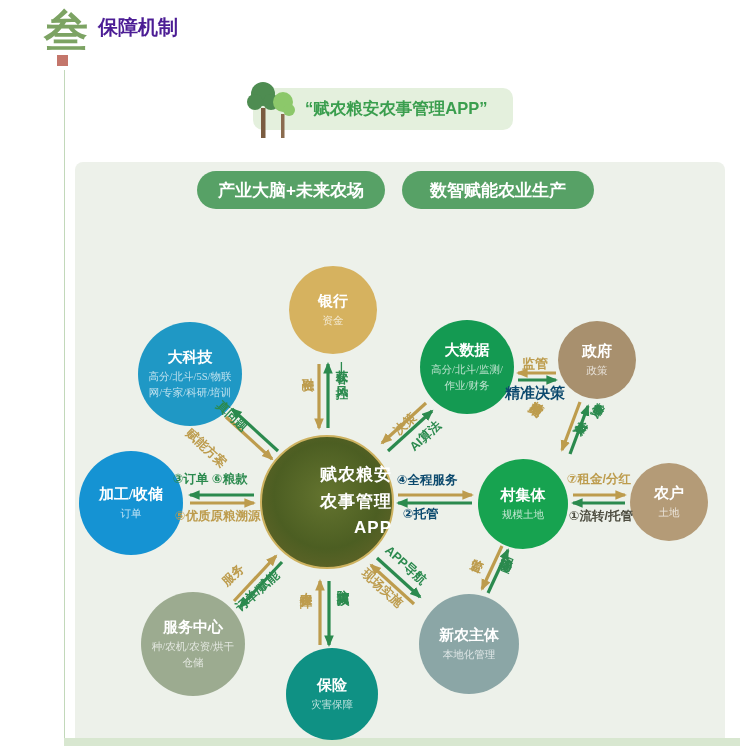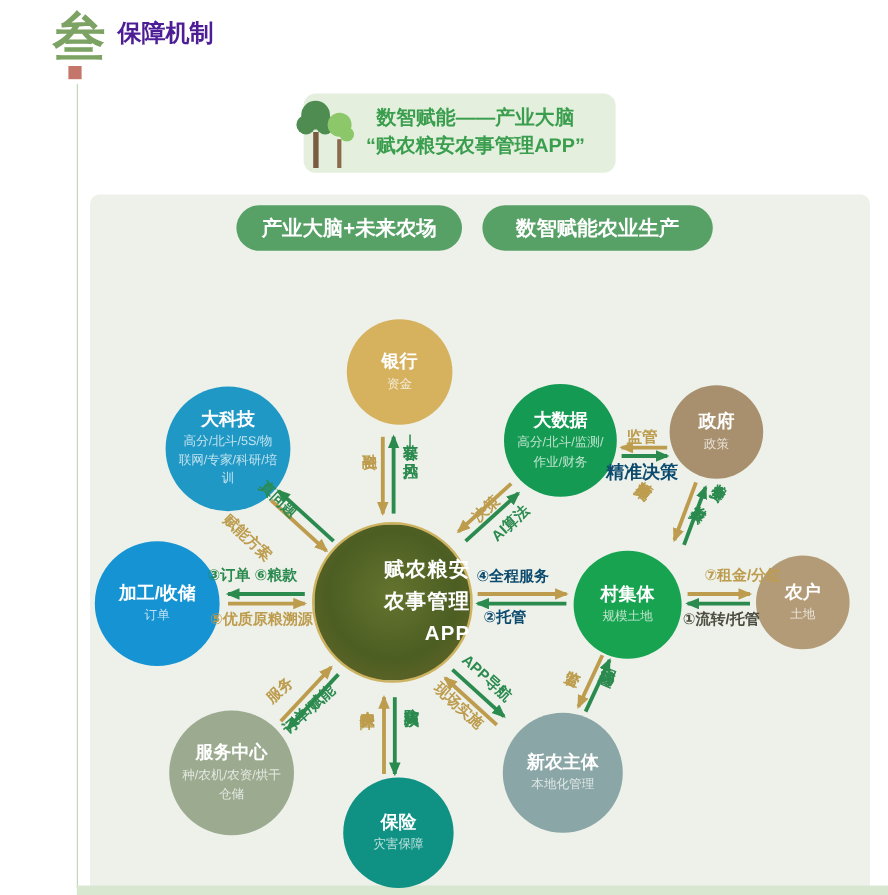--- a/index.html
+++ b/index.html
@@ -19,21 +19,21 @@
   .banner-box div { color:#3a9e4e; font-weight:bold; font-size:16.5px; line-height:1.45; text-align:center; }
   .trees { position:relative; z-index:2; }
 
   
   .panel { position:absolute; left:75px; top:162px; width:650px; height:584px; background:#edf1ea; border-radius:8px; }
   .tag { position:absolute; height:38px; background:#57a166; border-radius:19px; color:#fff; font-weight:bold; font-size:17px; display:flex; align-items:center; justify-content:center; }
   .tag-left { left:122px; top:9px; width:188px; }
   .tag-right { left:327px; top:9px; width:192px; }
 
   
-  .node { position:absolute; border-radius:50%; display:flex; flex-direction:column; align-items:center; justify-content:center; text-align:center; color:#fff; z-index:3; }
+  .node { position:absolute; border-radius:50%; display:flex; flex-direction:column; align-items:center; justify-content:center; text-align:center; color:#fff; z-index:3;font-family:Liberation Serif, serif; }
   .node .t { font-weight:bold; font-size:15px; }
   .node .s { font-size:10.5px; line-height:1.5; color:rgba(255,255,255,0.72); padding:2px 10px 0; }
   .n-bank { left:214px; top:104px; width:88px; height:88px; background:#d6b25f; }
   .n-tech { left:63px; top:160px; width:104px; height:104px; background:#1f98c5; }
   .n-bigdata { left:345px; top:158px; width:94px; height:94px; background:#149a52; }
   .n-gov { left:483px; top:159px; width:78px; height:78px; background:#a8906e; }
   .n-processing { left:4px; top:289px; width:104px; height:104px; background:#1593d3; }
   .n-village { left:403px; top:297px; width:90px; height:90px; background:#17a350; }
   .n-farmer { left:555px; top:301px; width:78px; height:78px; background:#b49b77; }
   .n-service { left:66px; top:430px; width:104px; height:104px; background:#9cab90; }
@@ -67,21 +67,20 @@
     <svg class="trees" width="52" height="62" viewBox="0 0 52 62">
       <rect x="16" y="30" width="4.5" height="30" fill="#7a5c40"></rect>
       <rect x="36" y="36" width="3.5" height="24" fill="#8a6b4e"></rect>
       <circle cx="18" cy="16" r="12" fill="#4e8c51"></circle>
       <circle cx="10" cy="24" r="8" fill="#4e8c51"></circle>
       <circle cx="26" cy="24" r="8" fill="#4e8c51"></circle>
       <circle cx="38" cy="24" r="10" fill="#8cc86a"></circle>
       <circle cx="44" cy="32" r="6" fill="#8cc86a"></circle>
     </svg>
     <div class="banner-box">
-      <div>数智赋能——产业大脑</div>
       <div>“赋农粮安农事管理APP”</div>
     </div>
   </div>
 
   <div class="panel">
 
     <div class="tag tag-left">产业大脑+未来农场</div>
     <div class="tag tag-right">数智赋能农业生产</div>
 
     <svg class="arrows" width="650" height="584" viewBox="0 0 650 584">
@@ -137,21 +136,21 @@
     <div class="lab grn v" style="left:258px; top:198px;">获客—风控</div>
     <div class="lab grn" style="left:138px; top:246px; transform:rotate(43deg);">真问题</div>
     <div class="lab gold" style="left:106px; top:278px; transform:rotate(43deg);">赋能方案</div>
     <div class="lab gold" style="left:318px; top:254px; transform:rotate(-43deg);">决策</div>
     <div class="lab grn" style="left:332px; top:266px; transform:rotate(-43deg);">AI算法</div>
     <div class="lab gold" style="left:447px; top:193px; font-size:13px;">监管</div>
     <div class="lab dark" style="left:430px; top:222px; font-size:15px;">精准决策</div>
     <div class="lab gold v" style="left:462px; top:232px; transform:rotate(36deg);">精准施策</div>
     <div class="lab grn v" style="left:524px; top:234px; transform:rotate(36deg); font-size:11.5px;">粮食安全</div>
     <div class="lab grn v" style="left:507px; top:252px; transform:rotate(36deg); font-size:11.5px;">乡村振兴</div>
-    <div class="lab gold" style="left:492px; top:309px;margin-left:20px;">⑦租金/分红</div>
+    <div class="lab gold" style="left:492px; top:309px;">⑦租金/分红</div>
     <div class="lab dark2" style="left:494px; top:346px;">①流转/托管</div>
     <div class="lab dark" style="left:322px; top:310px;">④全程服务</div>
     <div class="lab dark" style="left:328px; top:344px;">②托管</div>
     <div class="lab grn" style="left:98px; top:309px;">③订单 ⑥粮款</div>
     <div class="lab gold" style="left:100px; top:346px;">⑤优质原粮溯源</div>
     <div class="lab gold" style="left:146px; top:405px; transform:rotate(-42deg);">服务</div>
     <div class="lab grn" style="left:156px; top:421px; transform:rotate(-42deg);">订单/赋能</div>
     <div class="lab gold v" style="left:222px; top:420px;">农户保障</div>
     <div class="lab grn v" style="left:259px; top:418px;">防灾减损</div>
     <div class="lab grn" style="left:305px; top:395px; transform:rotate(42deg);">APP导航</div>

